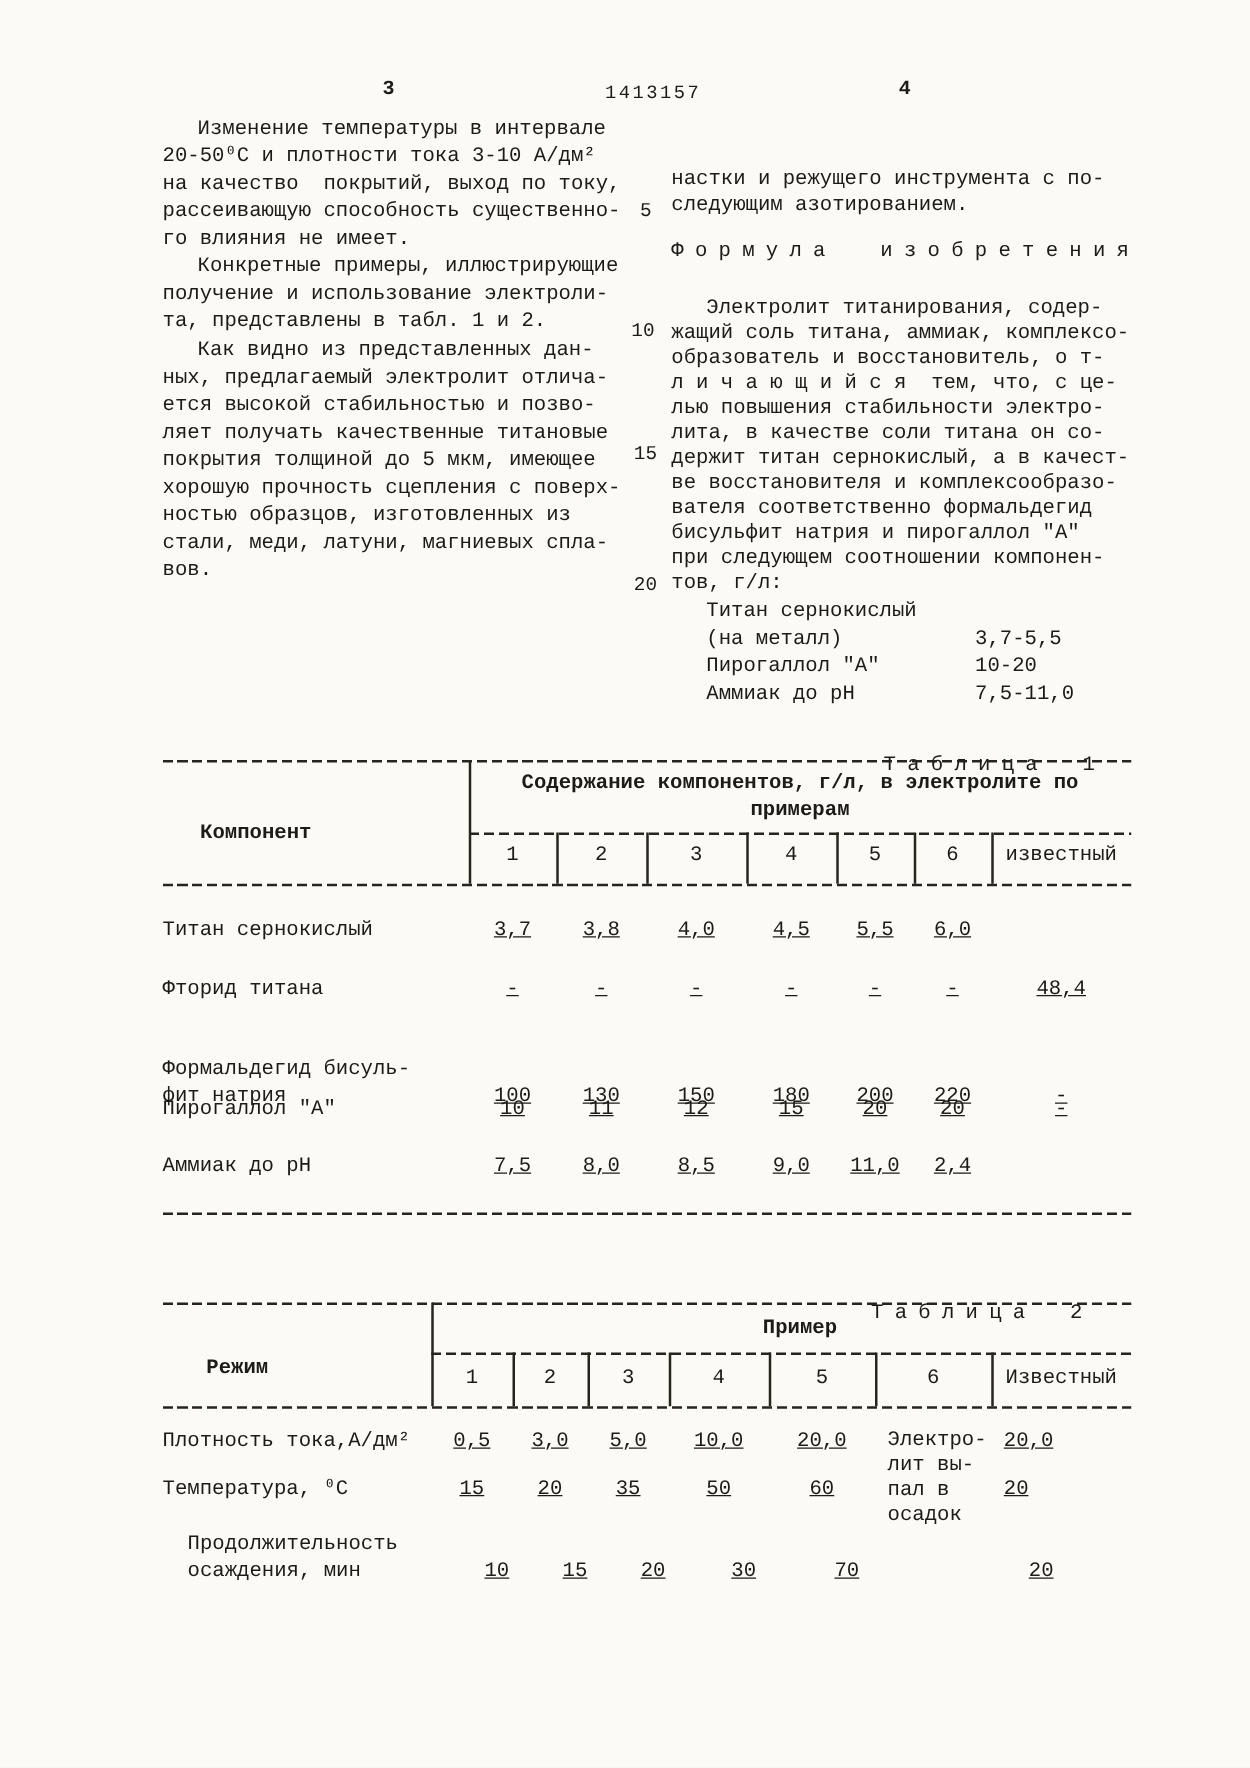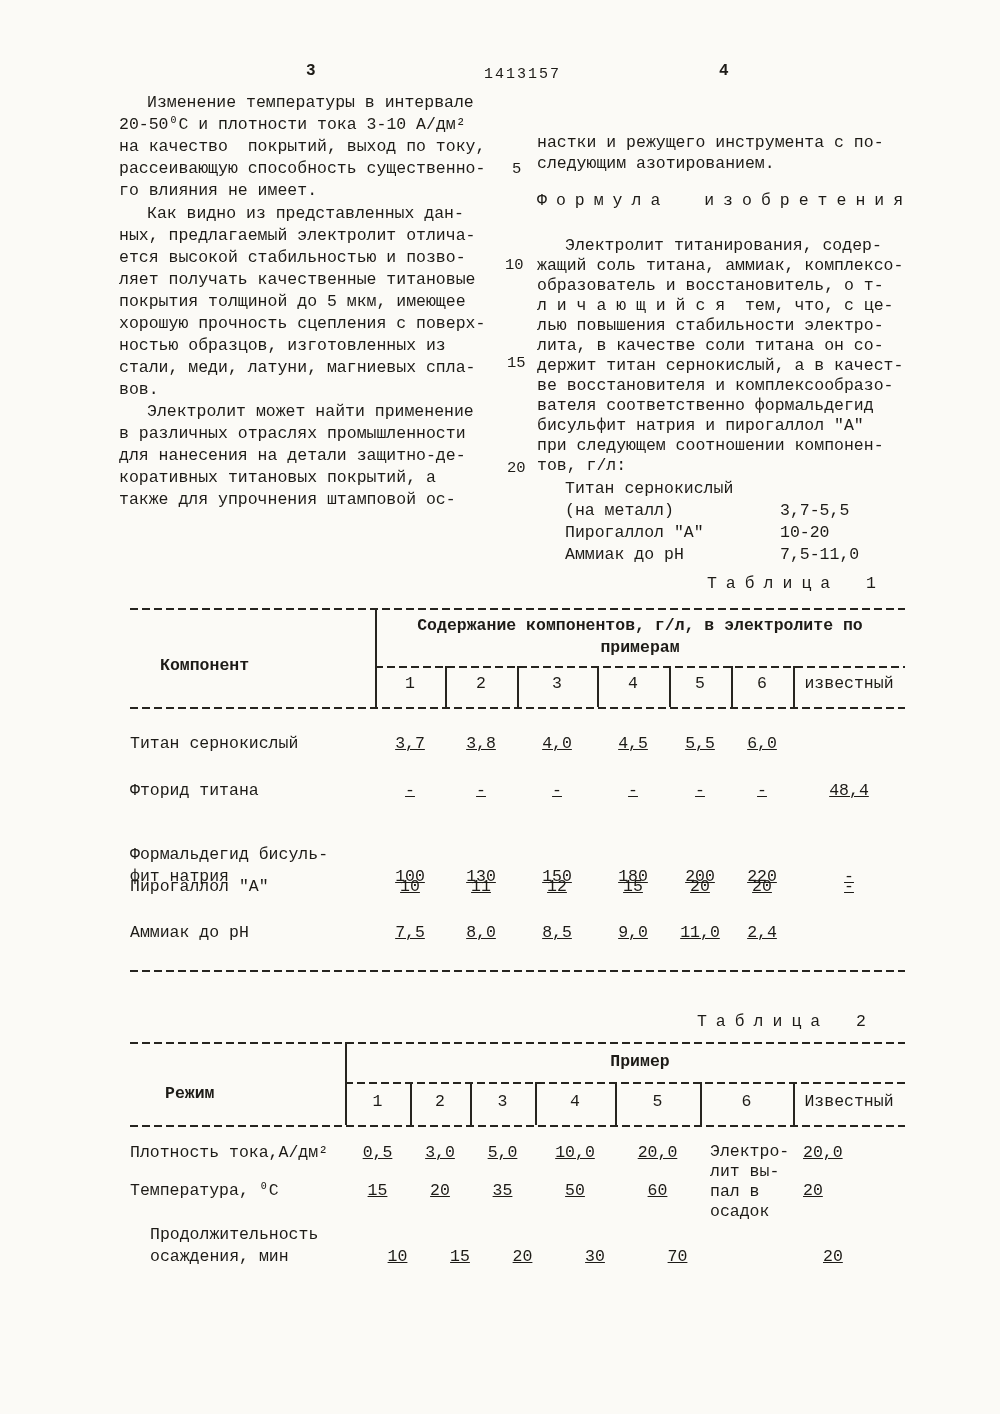--- a/index.html
+++ b/index.html
@@ -16,38 +16,38 @@
     font-size:16.5px;
     overflow:hidden;
   }
   *{box-sizing:border-box;}
   
   .pgnum{position:absolute;font-size:16px;font-weight:bold;}
   .patnum{position:absolute;font-size:15px;letter-spacing:2px;}
   .gutter-num{position:absolute;font-size:15.5px;}
   
   .col{position:absolute;top:92px;}
-  .left-col{left:119px;width:382px;}
+  .left-col{left:130px;width:382px;}
   .right-col{left:537px;width:380px;}
   .para{margin:0;white-space:pre-wrap;line-height:22px;}
   .right-col .para{line-height:20px;}
   .right-col .para.top{line-height:21px;margin-top:40px;}
   .indent{text-indent:28px;}
   .formula-heading{
     margin-top:16px;line-height:22px;
     letter-spacing:9px;word-spacing:16px;white-space:nowrap;
   }
   .comp-list{margin-top:2px;padding-left:28px;}
   .comp-item{display:flex;align-items:flex-end;line-height:22px;}
   .comp-label{width:215px;white-space:pre-wrap;}
   .comp-value{white-space:nowrap;}
   
   .tbl-caption{
     position:absolute;letter-spacing:9px;word-spacing:8px;
-    text-align:right;white-space:nowrap;
+    text-align:right;white-space:nowrap;margin-top:28px;
   }
   .tbl{position:absolute;left:130px;width:775px;}
   .hline{position:absolute;height:2px;left:0;width:775px;
     background:repeating-linear-gradient(90deg,#26241f 0 8px,transparent 8px 12px);}
   .vline{position:absolute;width:2px;background:#26241f;}
   .abs{position:absolute;font-weight:bold;}
   .subrow{position:absolute;display:flex;}
   .subcell{text-align:center;}
   .trow{position:absolute;left:0;width:775px;display:flex;align-items:flex-end;line-height:22px;}
   .tlabel{white-space:pre-wrap;}
@@ -75,34 +75,32 @@
   <span class="gutter-num" style="left:505px;top:256px;">10</span>
   <span class="gutter-num" style="left:507px;top:354px;">15</span>
   <span class="gutter-num" style="left:507px;top:459px;">20</span>
 
   <div class="col left-col">
     <p class="para indent">Изменение температуры в интервале
 20-50⁰С и плотности тока 3-10 А/дм²
 на качество  покрытий, выход по току,
 рассеивающую способность существенно-
 го влияния не имеет.</p>
+    <p class="para indent">Конкретные примеры, иллюстрирующие
+получение и использование электроли-
+та, представлены в табл. 1 и 2.</p>
     <p class="para indent" style="margin-top:1px;">Как видно из представленных дан-
 ных, предлагаемый электролит отлича-
 ется высокой стабильностью и позво-
 ляет получать качественные титановые
 покрытия толщиной до 5 мкм, имеющее
 хорошую прочность сцепления с поверх-
 ностью образцов, изготовленных из
 стали, меди, латуни, магниевых спла-
 вов.</p>
-    <p class="para indent">Электролит может найти применение
-в различных отраслях промышленности
-для нанесения на детали защитно-де-
-коративных титановых покрытий, а
-также для упрочнения штамповой ос-</p>
   </div>
 
   <div class="col right-col">
     <p class="para top">настки и режущего инструмента с по-
 следующим азотированием.</p>
     <div class="formula-heading">Формула изобретения</div>
     <p class="para indent" style="margin-top:24px;">Электролит титанирования, содер-
 жащий соль титана, аммиак, комплексо-
 образователь и восстановитель, о т-
 л и ч а ю щ и й с я  тем, что, с це-

